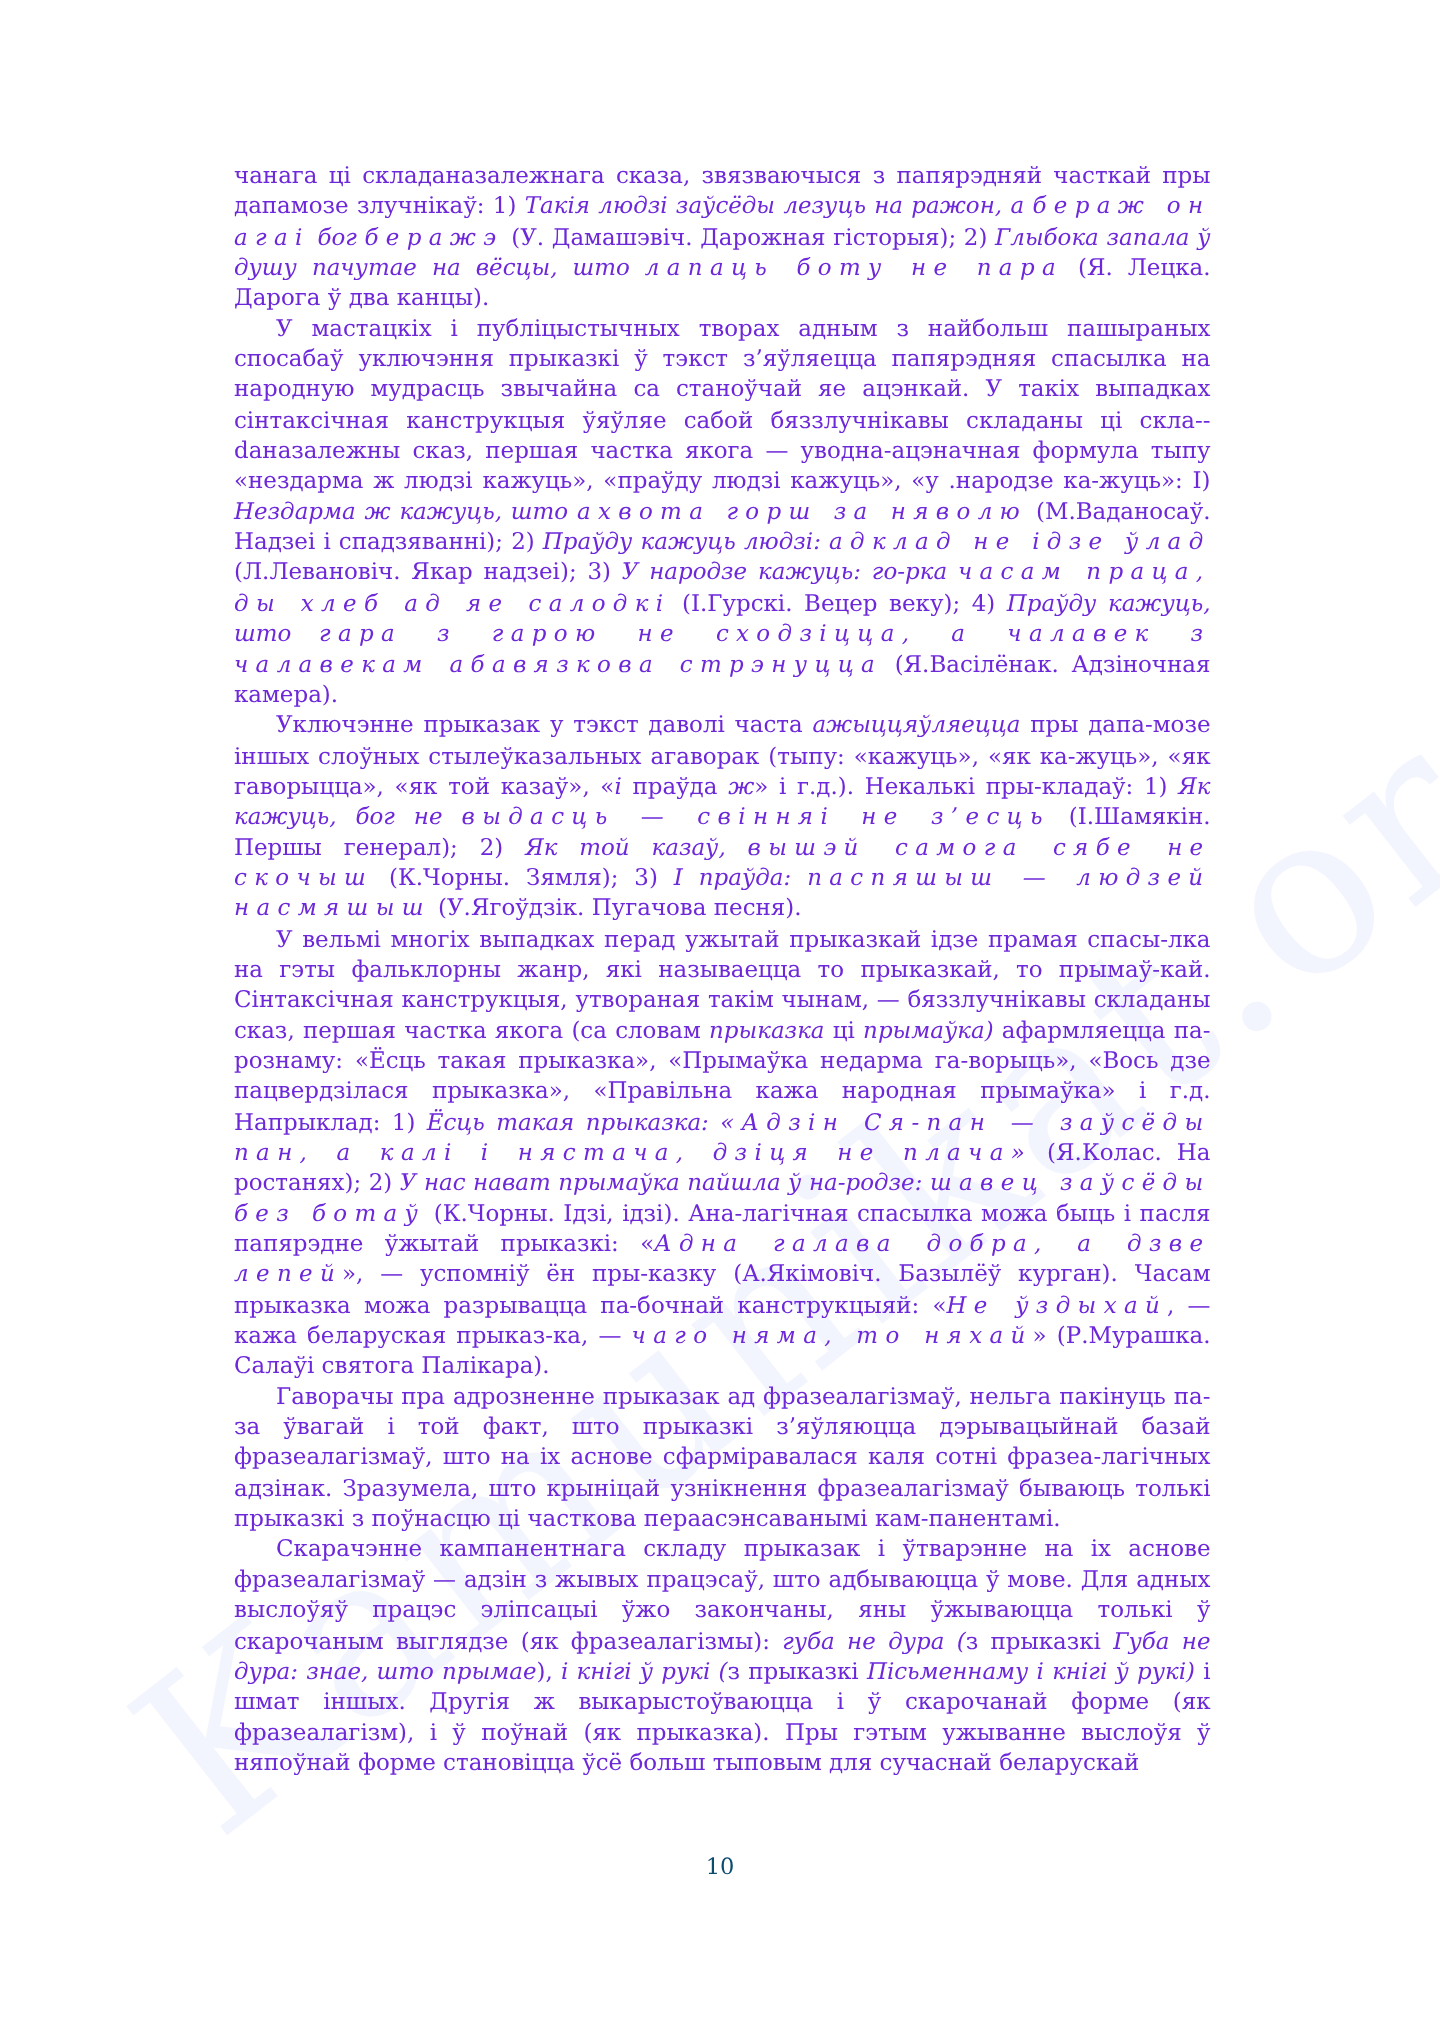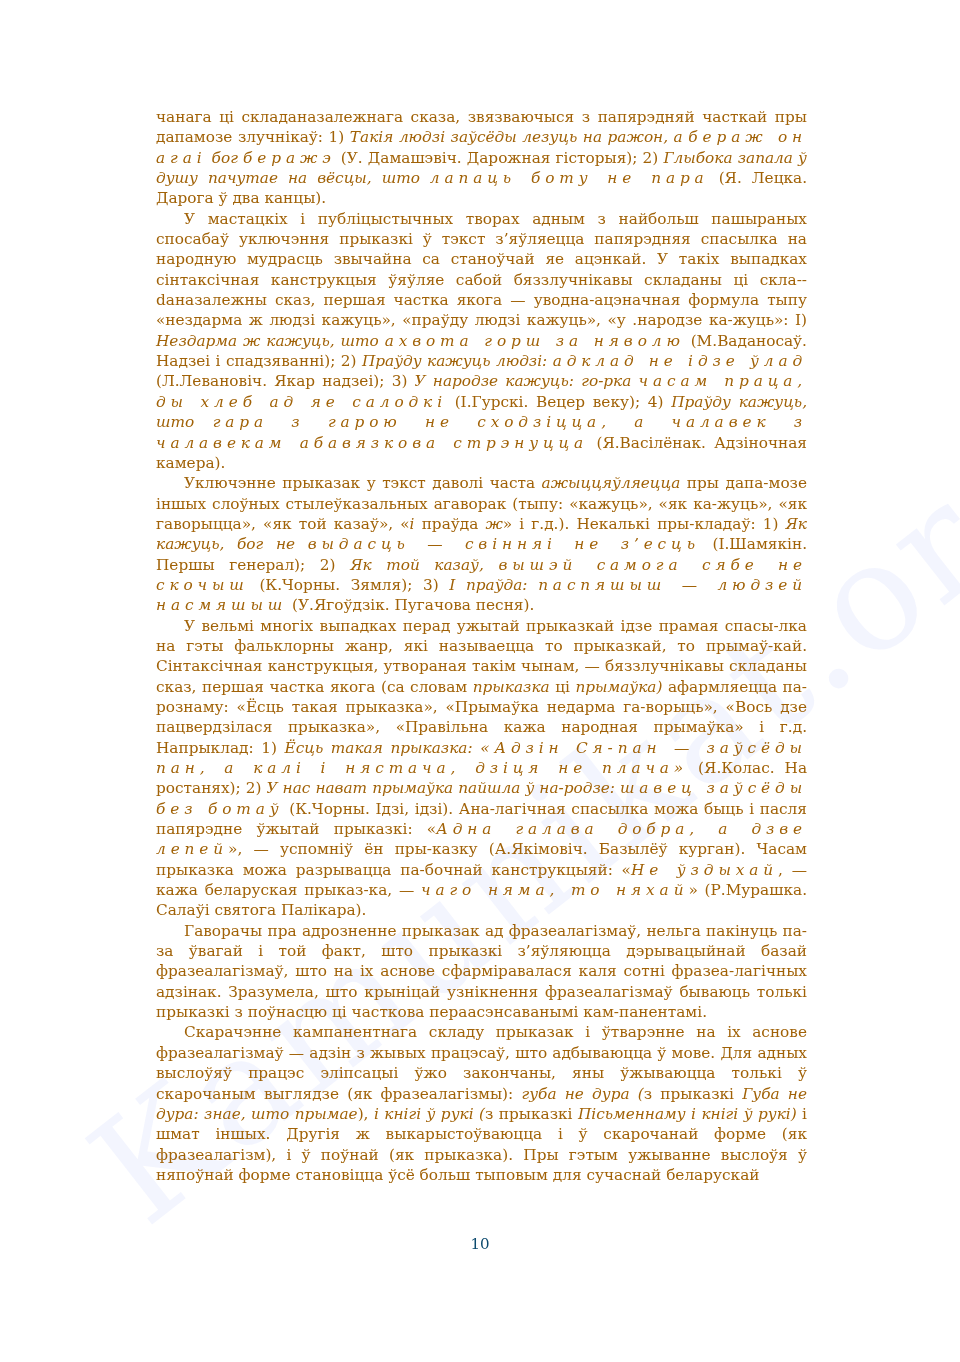--- a/index.html
+++ b/index.html
@@ -13,21 +13,21 @@
     font-family: "DejaVu Serif", serif; font-size: 150px;
     color: rgba(90, 110, 235, 0.07);
     transform: rotate(-38deg); transform-origin: left top;
     white-space: nowrap; pointer-events: none; letter-spacing: 4px;
     top: 1120px;
   }
   .text {
     position: absolute; left: 156px; top: 107px; width: 651px;
     font-family: "DejaVu Serif", serif;
     font-size: 15.3px; line-height: 20.35px;
-    color: #a16207; text-align: justify; hyphens: manual;
+    color: #6d28d9; text-align: justify; hyphens: manual;
   }
   .text p { margin: 0; text-indent: 0; }
   .text p.ind { text-indent: 28px; }
   .it { font-style: italic; }
   .sp { font-style: italic; letter-spacing: 0.32em; }
   .page-number {
     position: absolute; left: 0; width: 960px; top: 1235px;
     text-align: center; font-family: "DejaVu Serif", serif;
     font-size: 15px; color: #0c4a6e;
   }

